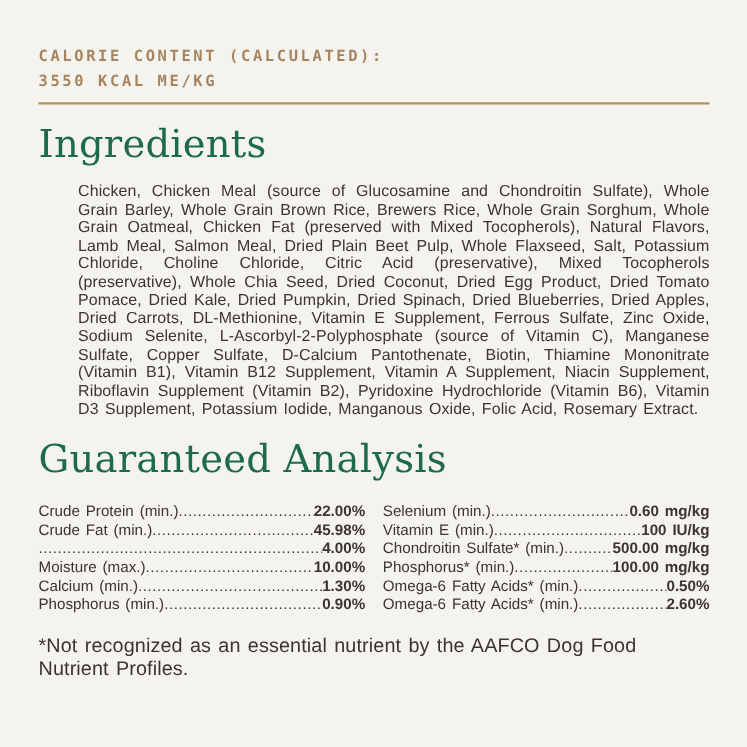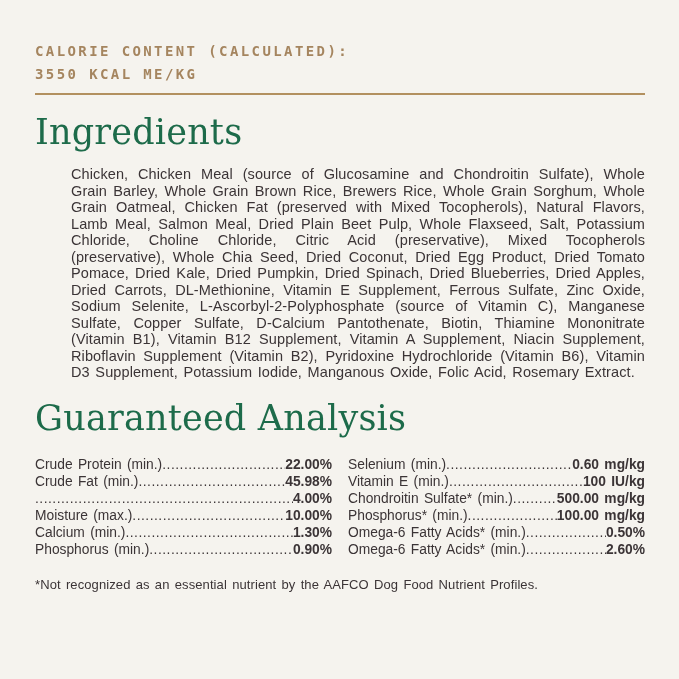--- a/index.html
+++ b/index.html
@@ -85,21 +85,21 @@
     flex: 1 1 auto;
     overflow: hidden;
     white-space: nowrap;
     letter-spacing: 0.5px;
     min-width: 8px;
   }
   .ga-value { flex: 0 0 auto; font-weight: bold; }
   
   .footnote {
     margin-top: 19px;
-    font-size: 13px;
+    font-size: 18px;
     letter-spacing: 0.1px;
     word-spacing: 1.5px;
     color: var(--ink, #3b3436);
   }
 </style>
 </head>
 <body>
 
 <div class="page">
 

